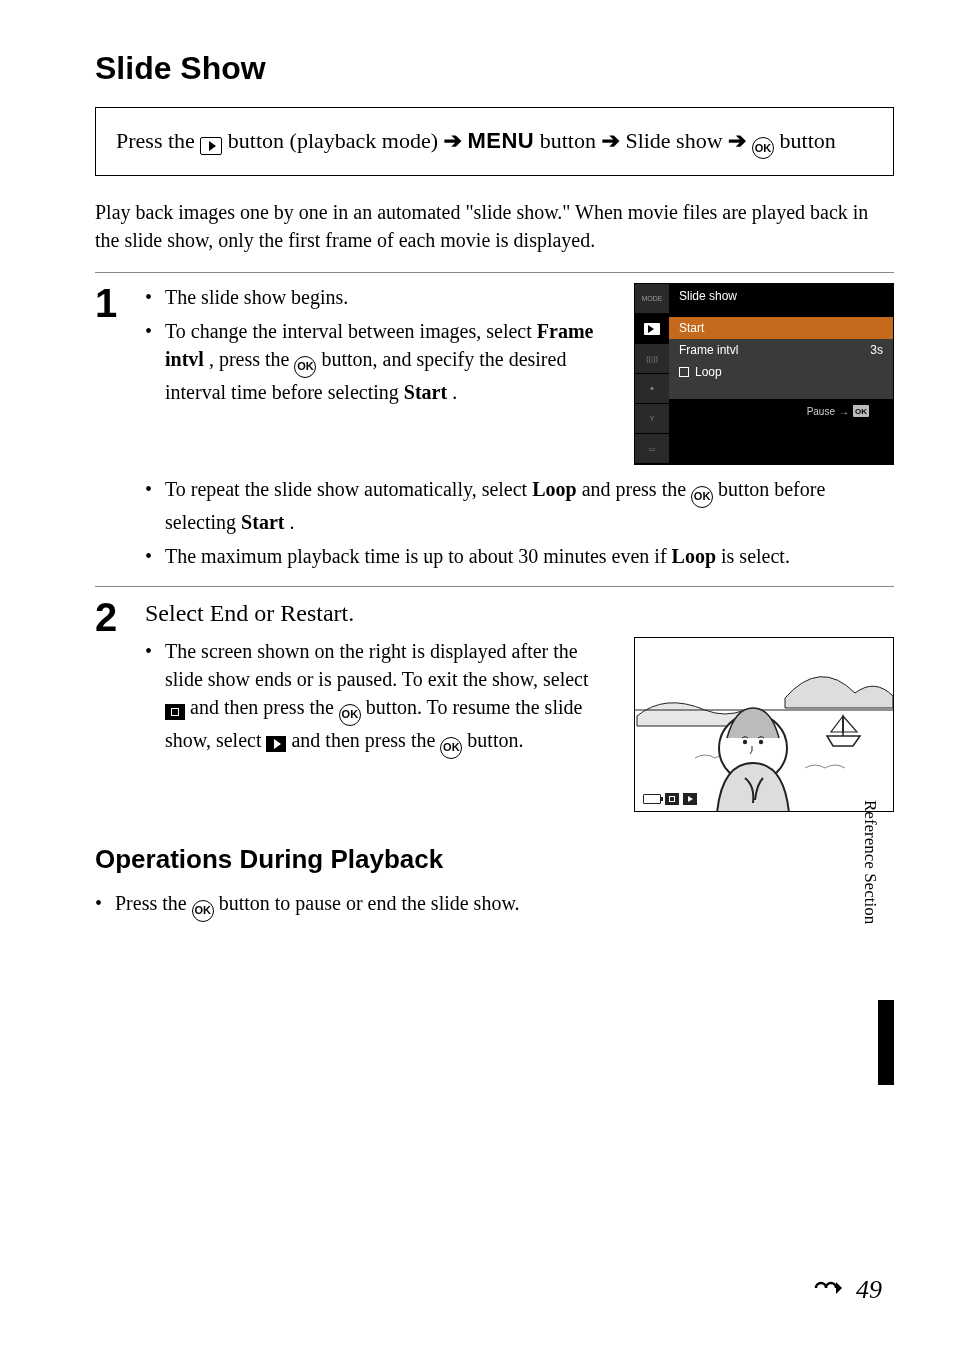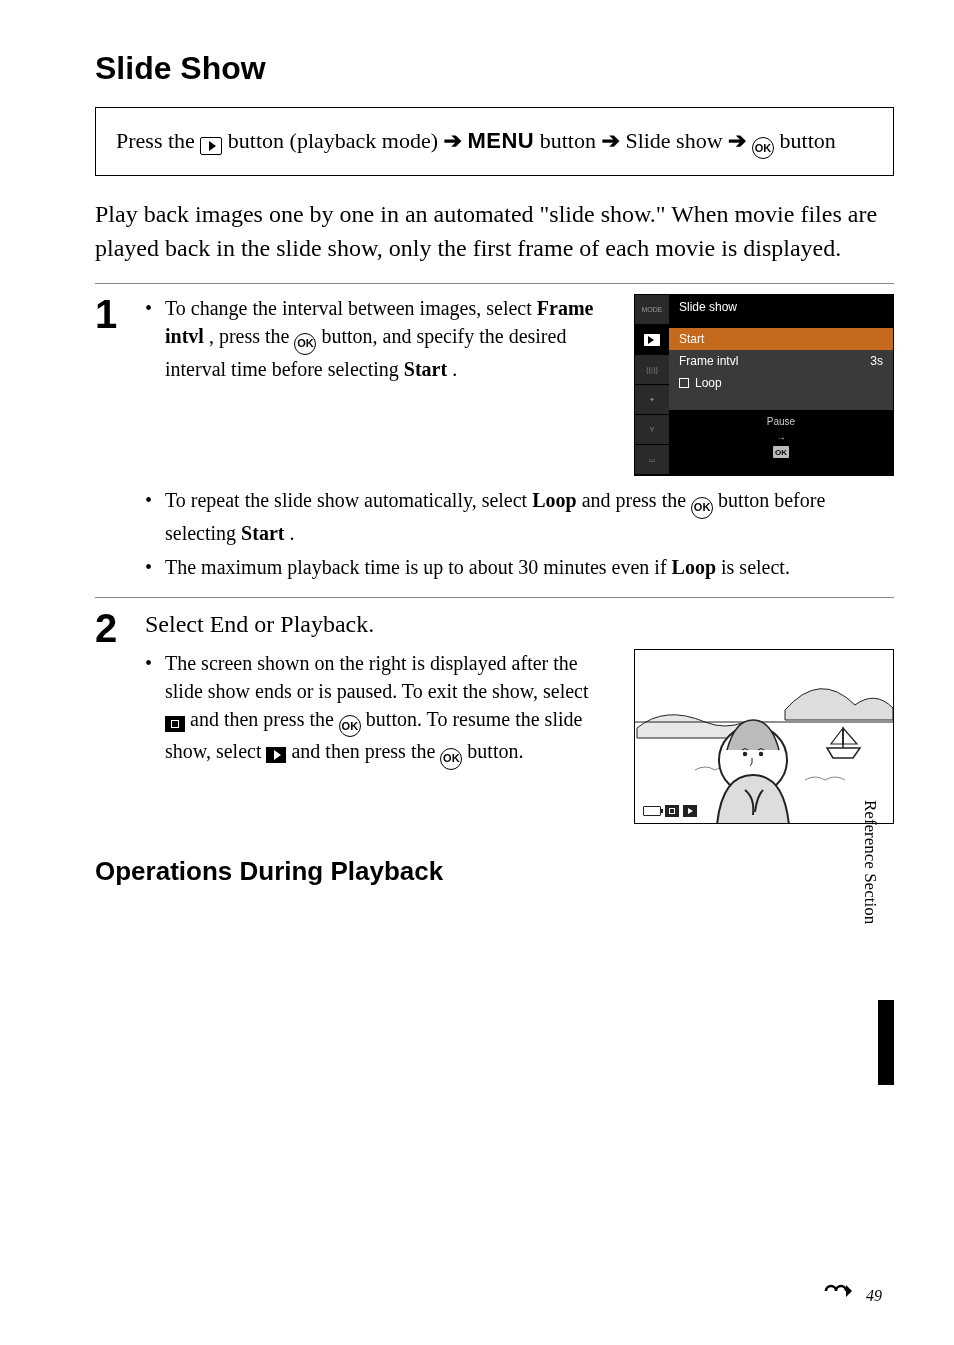--- a/index.html
+++ b/index.html
@@ -5,21 +5,21 @@
   * { box-sizing: border-box; margin: 0; padding: 0; }
   html, body { width: 954px; height: 1345px; font-family: Georgia, 'Times New Roman', serif; color: #000; background: #fff; }
   body { position: relative; padding: 50px 60px 40px 95px; }
 
   h1.section-title { font-size: 32px; font-weight: bold; margin-bottom: 20px; font-family: Arial, Helvetica, sans-serif; }
 
   .path-box { border: 1px solid #000; padding: 16px 20px; font-size: 22px; line-height: 1.5; margin-bottom: 22px; }
   .path-box .arrow { font-weight: bold; }
   .menu-text { font-family: 'Arial Narrow', Arial, sans-serif; font-weight: bold; letter-spacing: 0.5px; }
 
-  .intro { font-size: 24px; line-height: 1.4; margin-bottom: 18px; }
+  .intro { font-size: 20px; line-height: 1.4; margin-bottom: 18px; }
 
   .divider { border: none; border-top: 1px solid #888; margin: 8px 0 10px 0; }
 
   .step { display: flex; align-items: flex-start; margin-bottom: 10px; }
   .step-num { font-size: 40px; font-weight: bold; font-family: Arial, Helvetica, sans-serif; width: 50px; flex-shrink: 0; line-height: 1; }
   .step-body { flex: 1; }
   .step-head-row { display: flex; align-items: flex-start; gap: 20px; }
   .step-head { font-size: 24px; line-height: 1.35; margin-bottom: 8px; flex: 1; }
 
   ul.bullets { list-style: none; padding-left: 0; }
@@ -44,40 +44,40 @@
   .lcd-sidebar .sb { height: 30px; display: flex; align-items: center; justify-content: center; font-size: 7px; color: #9a9a9a; border-bottom: 1px solid #000; }
   .lcd-sidebar .sb.active { background: #000; }
   .sb-play { width: 16px; height: 12px; background: #fff; position: relative; border-radius: 1px; }
   .sb-play::after { content: ""; position: absolute; left: 4px; top: 2px; border-left: 6px solid #000; border-top: 4px solid transparent; border-bottom: 4px solid transparent; }
   .lcd-main { flex: 1; }
   .lcd-title { background: #000; color: #fff; font-size: 12px; padding: 5px 10px 14px 10px; }
   .lcd-row { display: flex; justify-content: space-between; padding: 4px 10px; font-size: 12px; color: #fff; }
   .lcd-row.hl { background: #c56a1d; }
   .lcd-row.dk { background: #3a3a3a; }
   .lcd-check { display: inline-block; width: 10px; height: 10px; border: 1px solid #fff; margin-right: 6px; vertical-align: -1px; }
-  .lcd-foot { display: flex; justify-content: flex-end; padding: 6px 24px; font-size: 10px; color: #ccc; gap: 4px; align-items: center; background: #000; flex-direction: column; }
+  .lcd-foot { display: flex; justify-content: flex-end; padding: 6px 24px; font-size: 10px; color: #ccc; gap: 4px; align-items: center; background: #000; }
   .lcd-foot .okbox { display: inline-flex; width: 16px; height: 12px; background: #bbb; color:#000; font-size: 8px; font-weight: bold; align-items:center; justify-content:center; border-radius: 1px; }
 
   .illus { width: 260px; height: 175px; border: 1px solid #000; flex-shrink: 0; position: relative; overflow: hidden; }
   .illus-footer { position: absolute; left: 8px; bottom: 6px; display: flex; gap: 4px; align-items: center; }
   .illus-footer .battery { width: 18px; height: 10px; border: 1px solid #222; border-radius: 1px; position: relative; }
   .illus-footer .battery::after { content:""; position:absolute; right:-3px; top:2px; width:2px; height:4px; background:#222; }
   .illus-footer .sq { width: 14px; height: 12px; background: #222; display:flex; align-items:center; justify-content:center; }
   .illus-footer .sq.stop::after { content:""; width:4px; height:4px; border:1px solid #fff; }
   .illus-footer .sq.play::after { content:""; border-left:5px solid #fff; border-top:3px solid transparent; border-bottom:3px solid transparent; margin-left:1px; }
 
   h2.sub { font-size: 26px; font-weight: bold; margin: 32px 0 14px 0; font-family: Arial, Helvetica, sans-serif; }
 
   
   .side-tab { position: absolute; right: 60px; top: 790px; height: 290px; width: 34px; display: flex; }
   .side-tab .label { writing-mode: vertical-rl; font-size: 17px; padding-top: 10px; }
   .side-black { position:absolute; right:60px; top: 1000px; width: 16px; height: 85px; background:#000; }
 
   
-  .pageno { position: absolute; right: 72px; bottom: 40px; font-size: 16px; font-style: italic; display: flex; align-items: baseline; gap: 14px; }
+  .pageno { position: absolute; right: 72px; bottom: 40px; font-size: 26px; font-style: italic; display: flex; align-items: baseline; gap: 14px; }
 
   .step1-lower { padding-left: 50px; }
   .step2 { display:flex; gap: 36px; align-items:flex-start; }
 </style>
 </head>
 <body>
 
 <h1 class="section-title">Slide Show</h1>
 
 <div class="path-box">
@@ -97,20 +97,21 @@
 <p class="intro">Play back images one by one in an automated "slide show." When movie files are played back in the slide show, only the first frame of each movie is displayed.</p>
 
 <hr class="divider">
 
 <div class="step">
   <div class="step-num">1</div>
   <div class="step-body">
     <div class="step-head-row">
       <div style="flex:1">
         <ul class="bullets">
+          <li>The slide show begins.</li>
           <li>
             <span>To change the interval between images, select </span>
             <b>Frame intvl</b>
             <span>, press the </span>
             <span class="icon-ok">OK</span>
             <span> button, and specify the desired interval time before selecting </span>
             <b>Start</b>
             <span>.</span>
           </li>
         </ul>
@@ -170,21 +171,21 @@
       <span> is select.</span>
     </li>
   </ul>
 </div>
 
 <hr class="divider" style="margin-top:16px">
 
 <div class="step">
   <div class="step-num">2</div>
   <div class="step-body">
-    <p class="step-head">Select End or Playback.</p>
+    <p class="step-head">Select End or Restart.</p>
     <div class="step2">
       <ul class="bullets" style="flex:1">
         <li>
           <span>The screen shown on the right is displayed after the slide show ends or is paused. To exit the show, select </span>
           <span class="stop-sq"></span>
           <span> and then press the </span>
           <span class="icon-ok">OK</span>
           <span> button. To resume the slide show, select </span>
           <span class="play-sq"></span>
           <span> and then press the </span>
@@ -227,20 +228,25 @@
           <span class="sq stop"></span>
           <span class="sq play"></span>
         </div>
       </div>
     </div>
   </div>
 </div>
 
 <h2 class="sub">Operations During Playback</h2>
 <ul class="bullets">
+  <li>
+    <span>Press the </span>
+    <span class="icon-ok">OK</span>
+    <span> button to pause or end the slide show.</span>
+  </li>
 </ul>
 
 <div class="side-tab">
   <span class="label">Reference Section</span>
 </div>
 <div class="side-black"></div>
 
 <div class="pageno">
   <svg width="30" height="20" viewBox="0 0 30 20">
     <path d="M4 10 a5 5 0 1 1 10 0 a5 5 0 1 1 10 0" fill="none" stroke="#000" stroke-width="2.4"></path>

